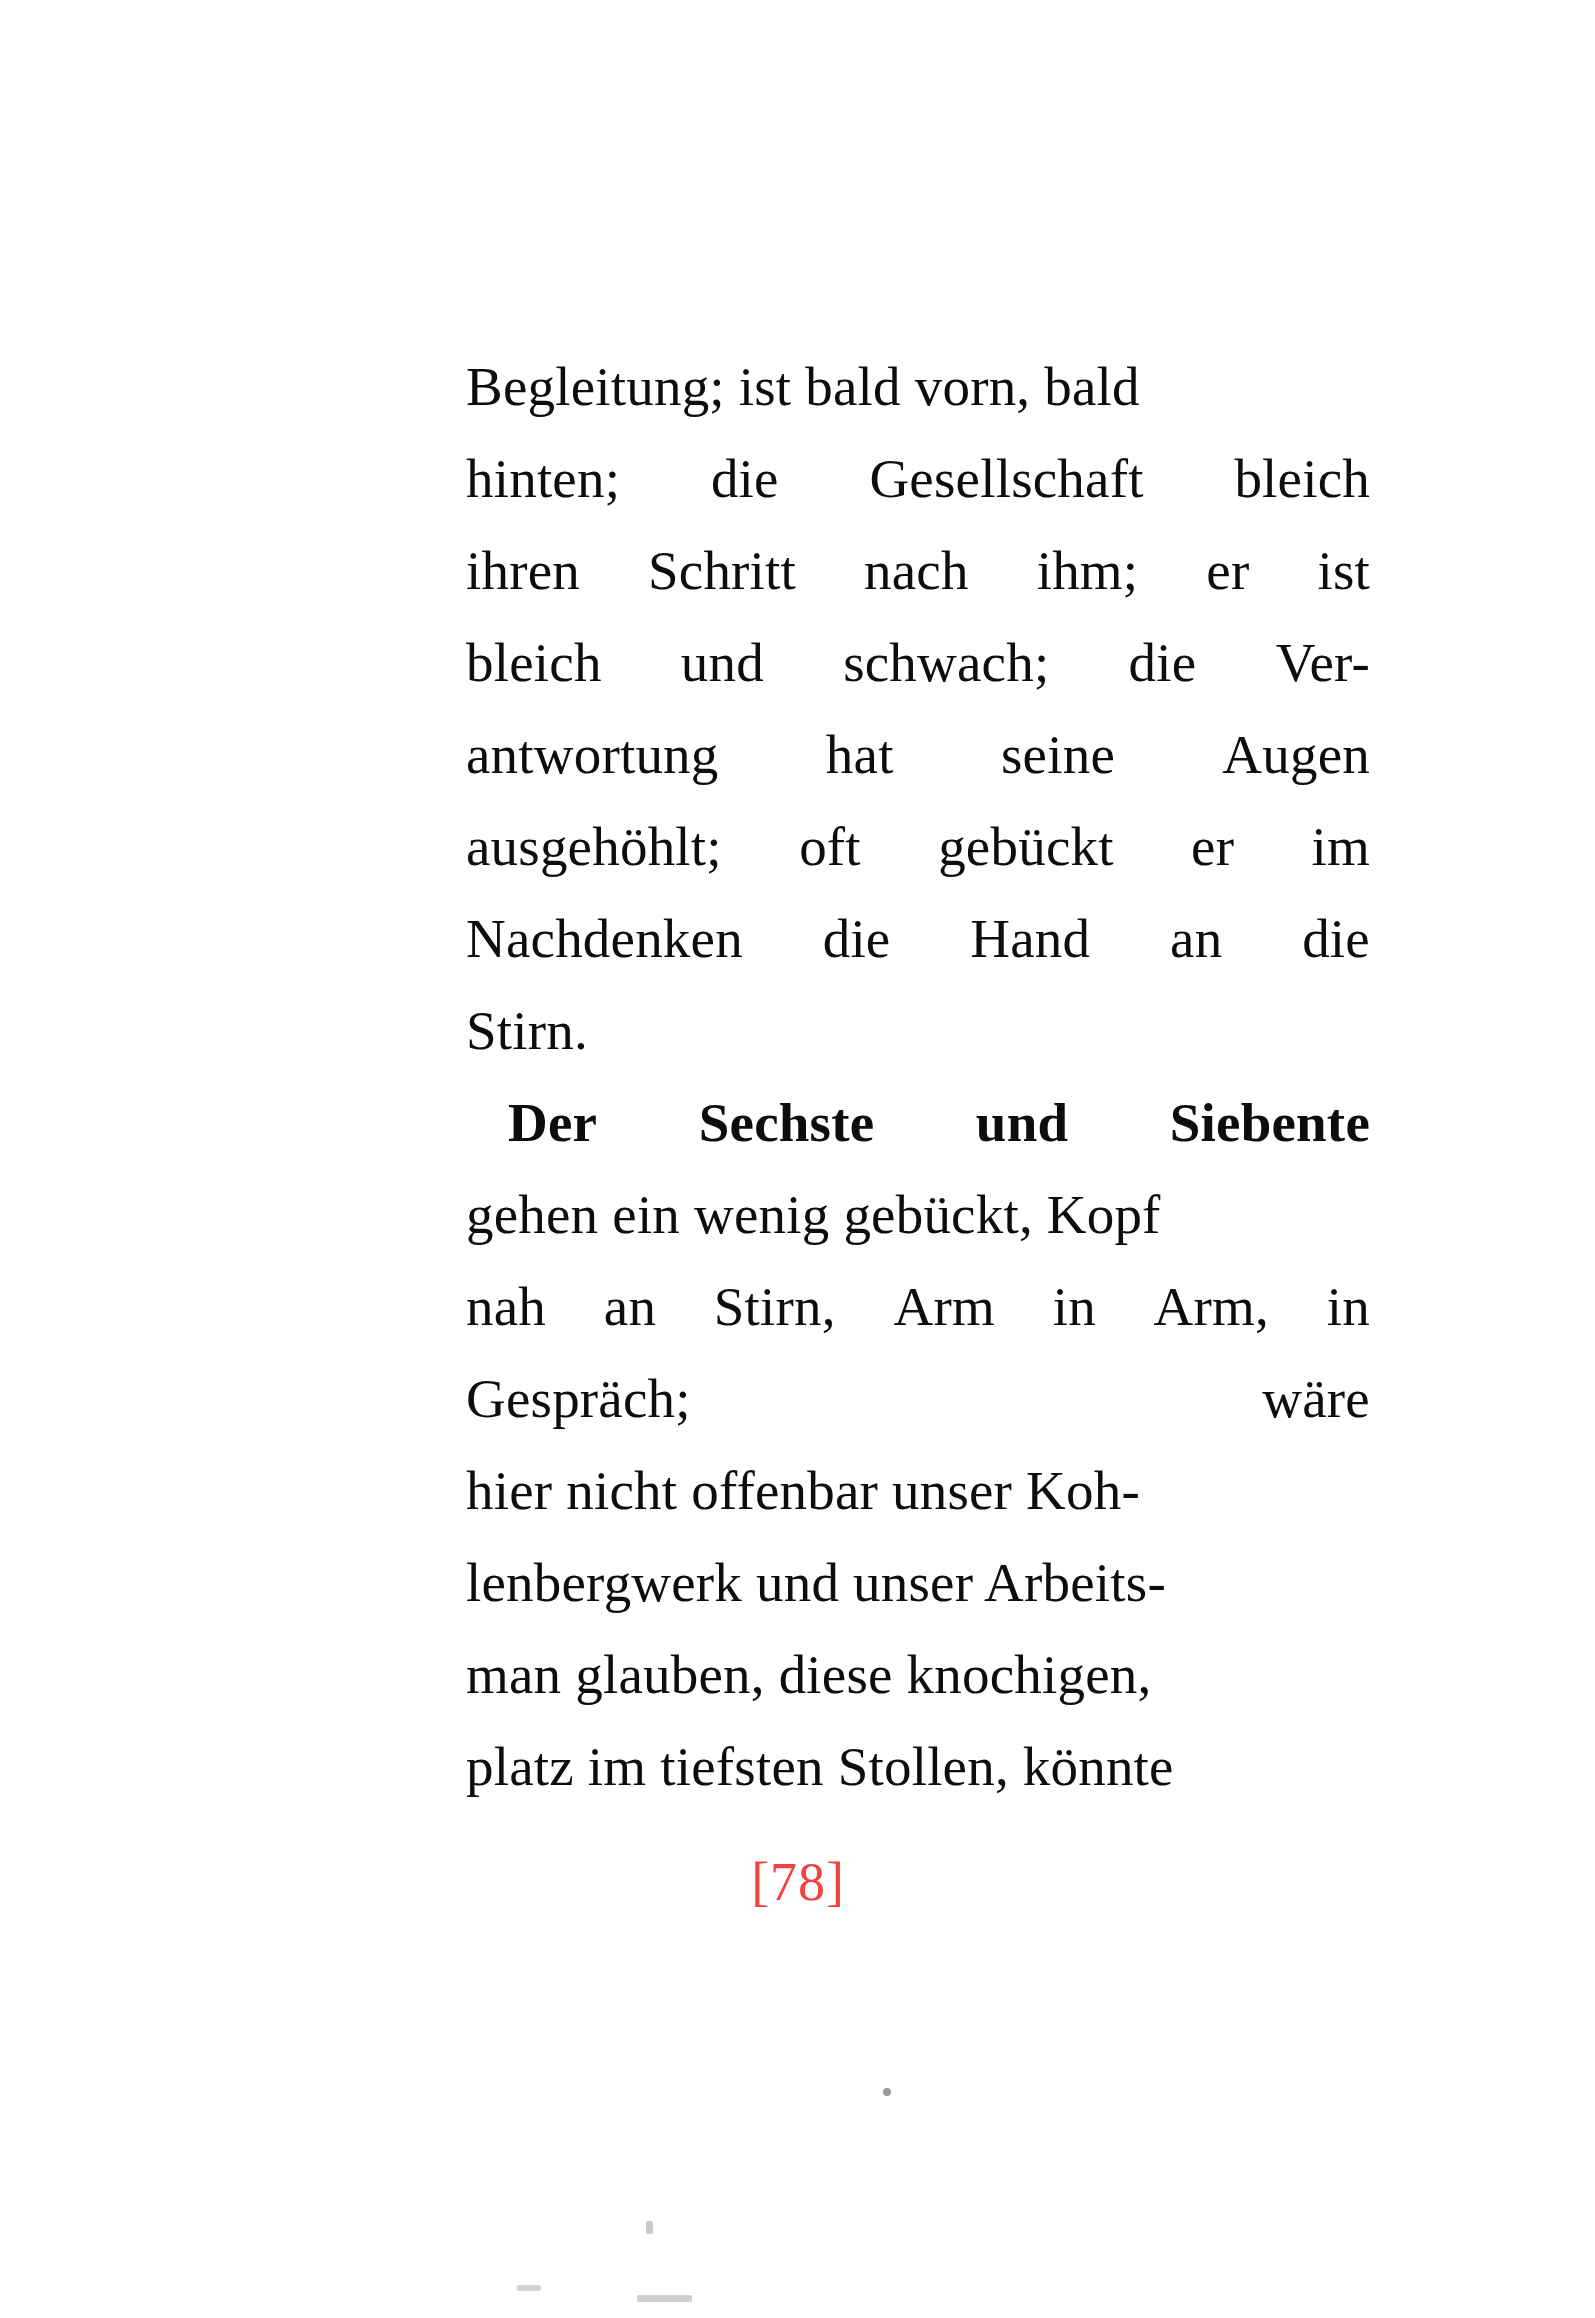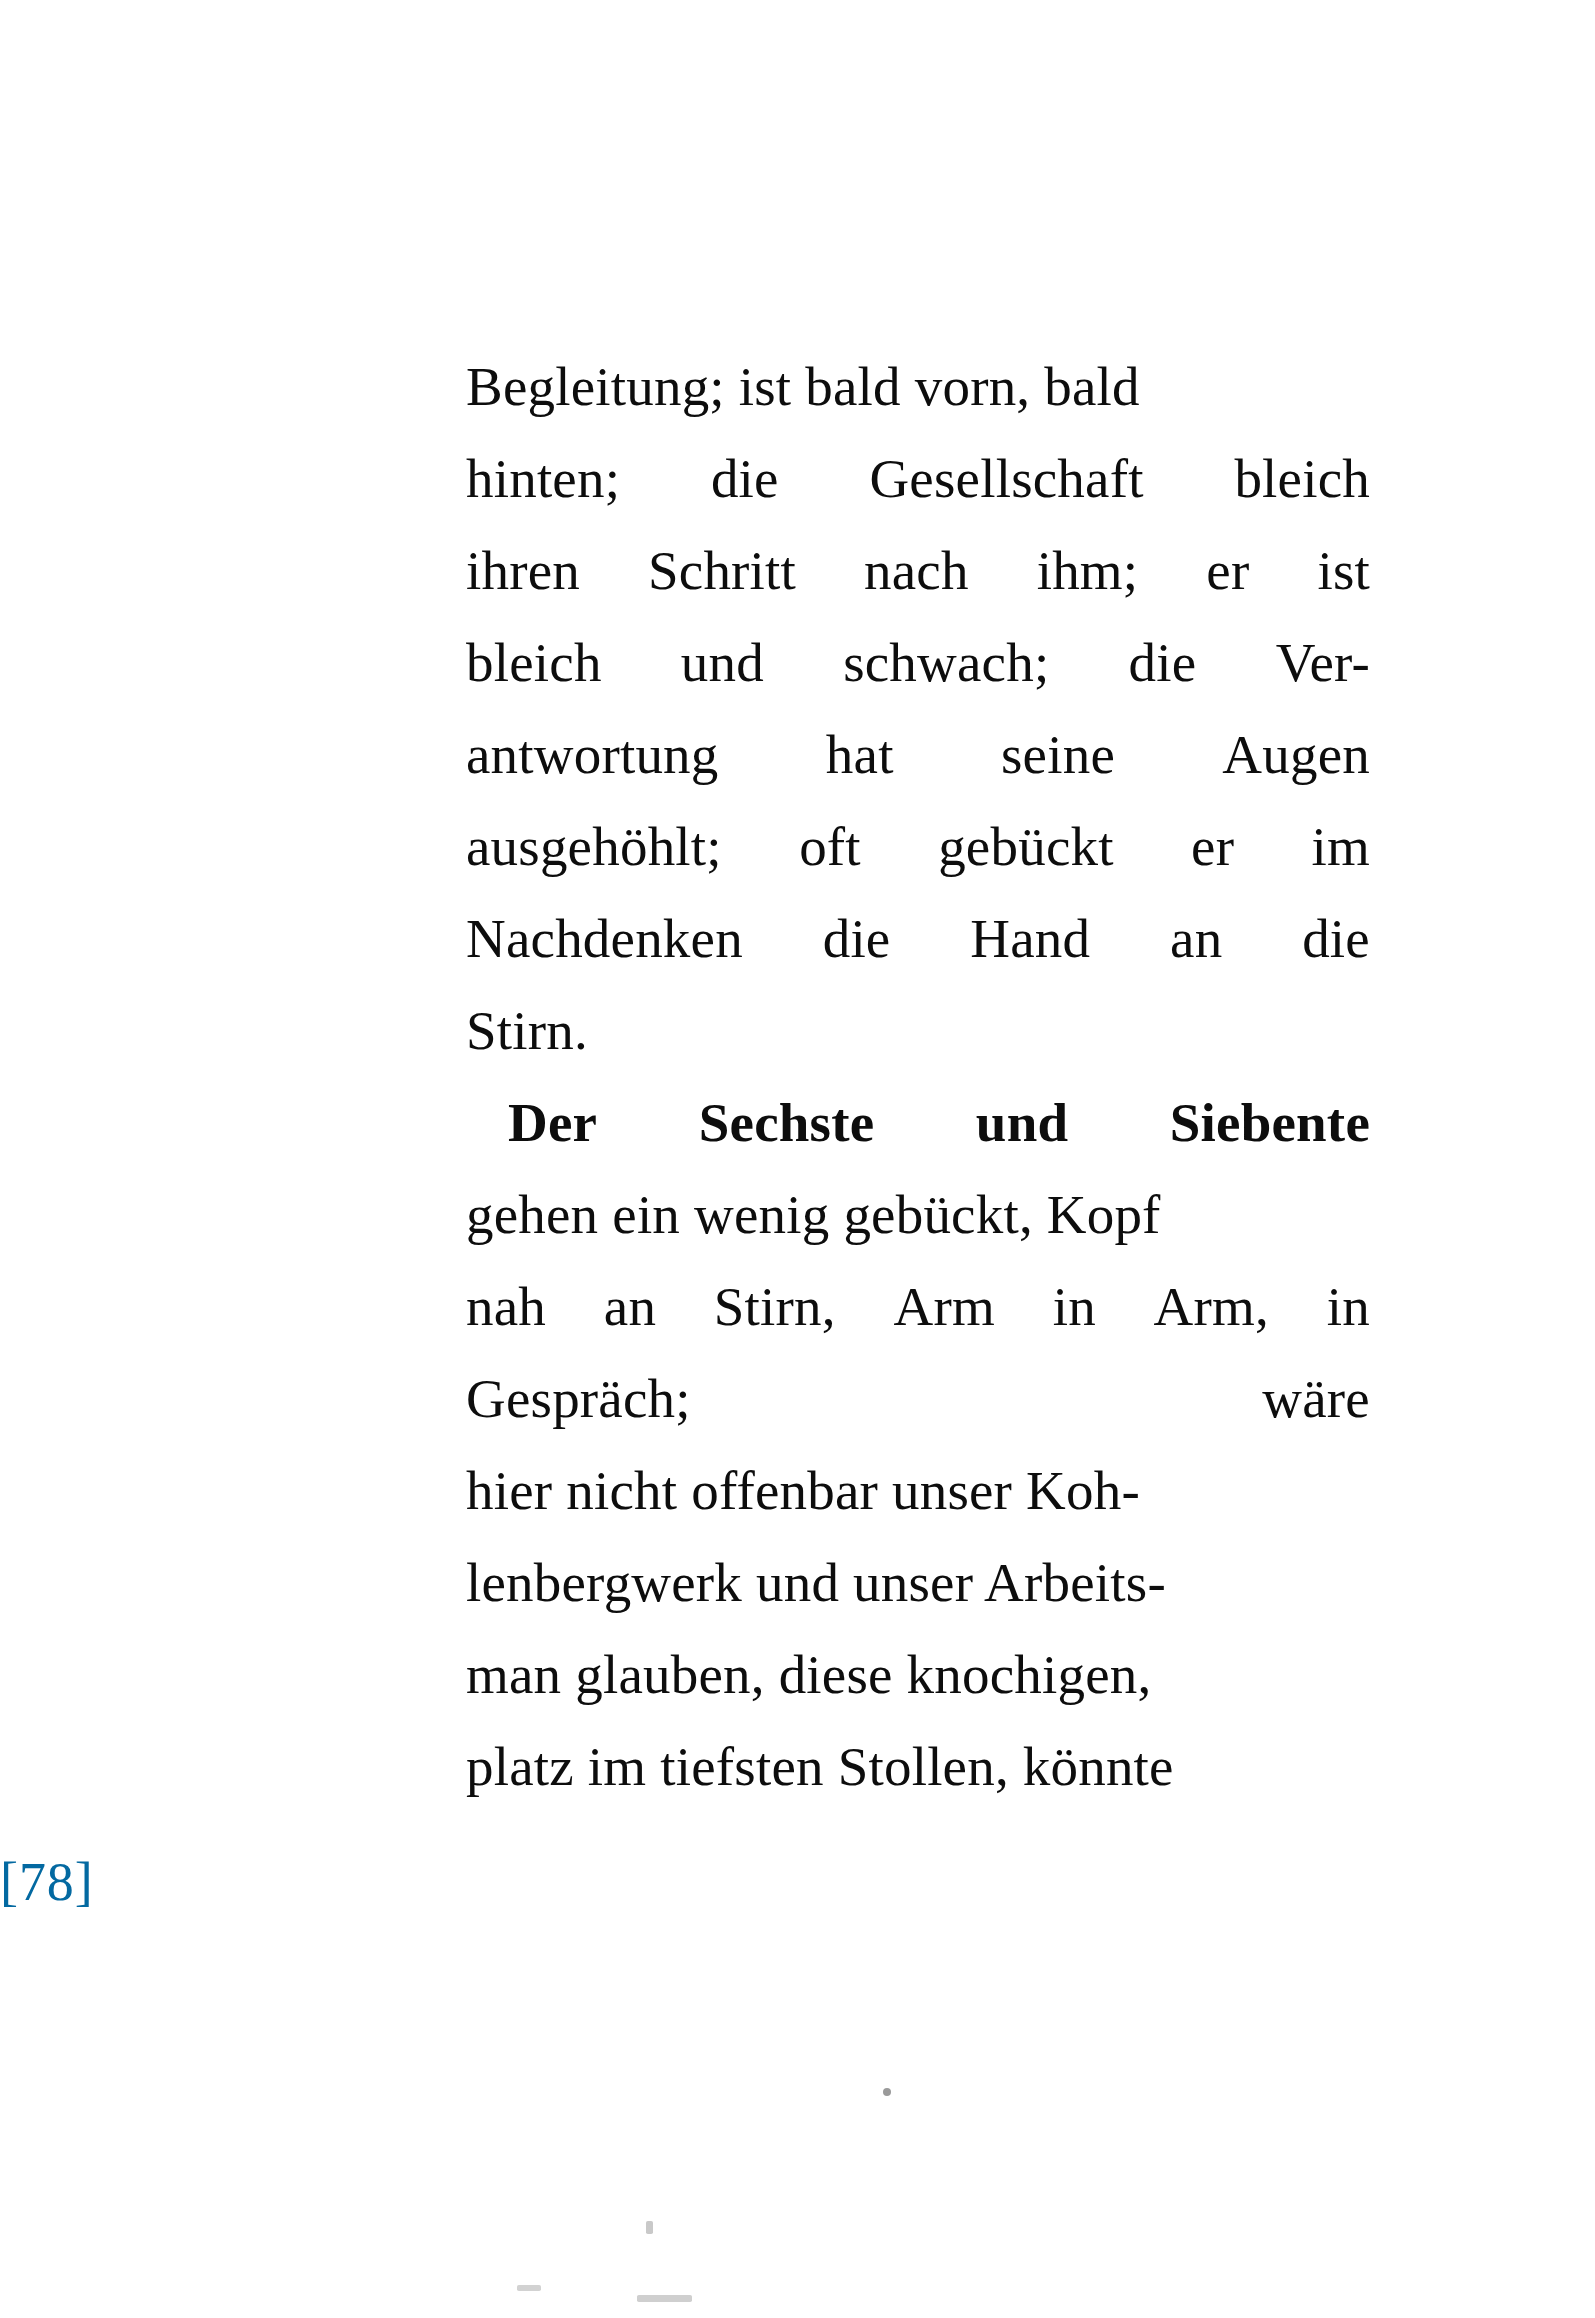--- a/index.html
+++ b/index.html
@@ -50,24 +50,24 @@
   }
   .para.indent-first .line:first-child {
     padding-left: 42px;
     font-weight: bold;
   }
   .folio {
     position: absolute;
     left: 0;
     top: 1850px;
     width: 1596px;
-    text-align: left;
+    text-align: center;
     font-size: 54px;
     line-height: 65px;
-    color: #0369a1;
+    color: #ef4444;
     letter-spacing: 0.9px;
   }
   .speck {
     position: absolute;
     background: #9a9a9a;
     border-radius: 50%;
   }
   .speck-a { left: 883px; top: 2088px; width: 8.3px; height: 8.3px; }
   .speck-b { left: 646px; top: 2221px; width: 6.5px; height: 13px; background:#c9c9c9; border-radius:1.8px;}
   .speck-c { left: 517px; top: 2285px; width: 24px; height: 5.5px; background:#d2d2d2; border-radius:1.8px;}

